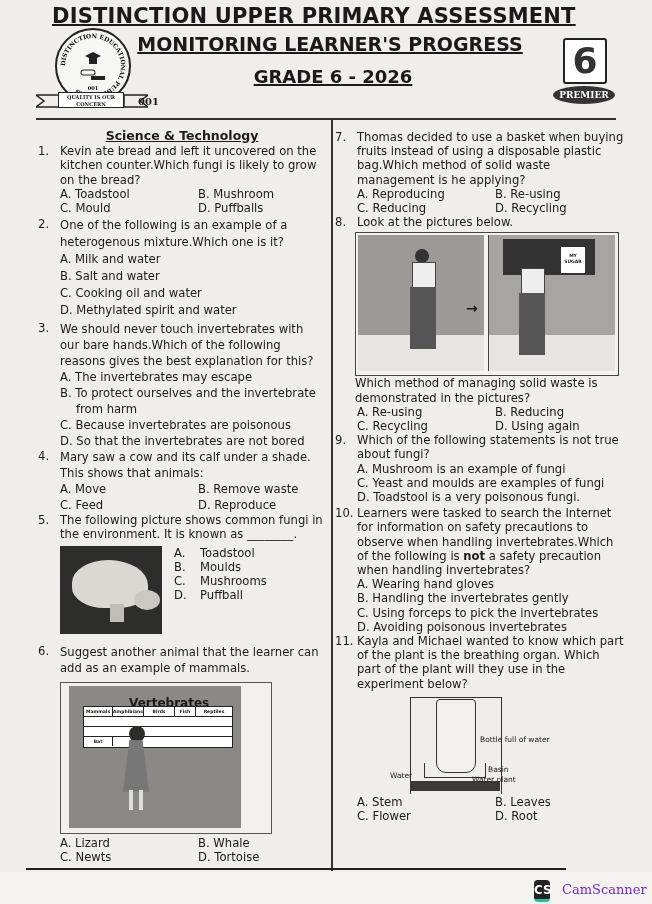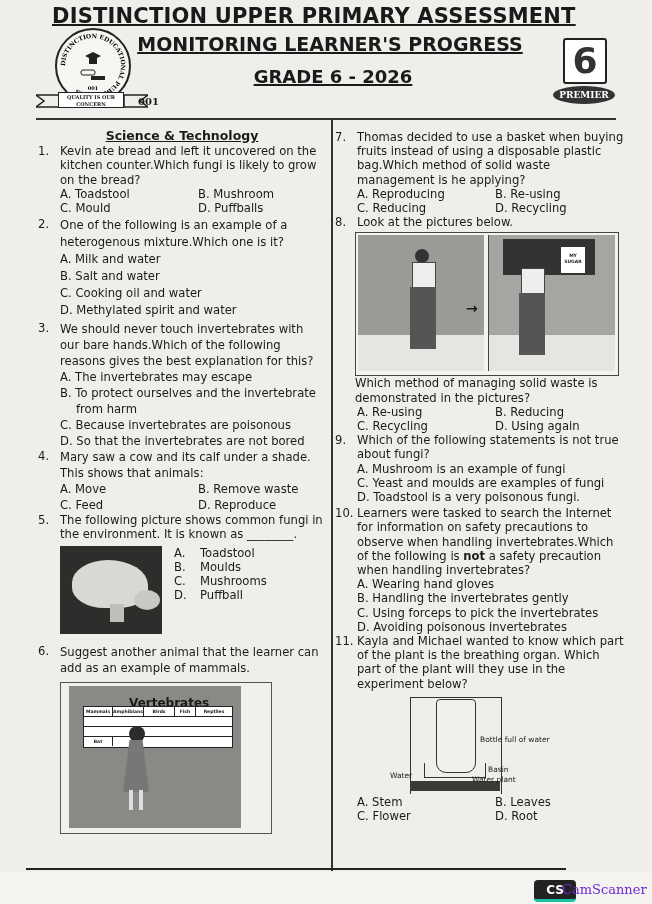--- a/index.html
+++ b/index.html
@@ -67,21 +67,21 @@
   .person { position:absolute; width:26px; height:110px; }
   .person .hd { position:absolute; left:5px; top:0; width:14px; height:14px; border-radius:50%; background:#333; }
   .person .top { position:absolute; left:2px; top:13px; width:22px; height:26px; background:#eee; border:1px solid #444; }
   .person .skirt { position:absolute; left:0; top:38px; width:26px; height:62px; background:#555; }
   .q11-fig { margin:6px 0 0 55px; width:180px; height:98px; position:relative; }
   .q11-frame { position:absolute; left:20px; top:0; width:90px; height:96px; border:1px solid #333; border-bottom:none; }
   .q11-bottle { position:absolute; left:46px; top:2px; width:38px; height:72px; border:1px solid #333; border-radius:4px 4px 10px 10px; background:#f1f0ec; }
   .q11-basin { position:absolute; left:34px; top:66px; width:60px; height:14px; border:1.5px solid #333; border-top:none; }
   .q11-ground { position:absolute; left:20px; top:84px; width:90px; height:10px; background:#3a3a38; }
   .q11-lab { position:absolute; font-size:7.5px; white-space:nowrap; }
-  .cs-logo { position:absolute; left:534px; top:880px; width:42px; height:22px; background:#222; border-radius:4px; color:#fff;
+  .cs-logo { position:absolute; left:534px; top:880px; width:16px; height:22px; background:#222; border-radius:4px; color:#fff;
              font-weight:bold; font-size:12px; line-height:20px; text-align:center; border-bottom:3px solid #19c3a0; box-sizing:border-box; }
   .cs-text { position:absolute; left:562px; top:882px; font-family:"DejaVu Serif", serif; font-size:13px; color:#6d28d9; }
   b.em { font-weight:bold; }
   .mt2 { margin-top:2px; }
 </style>
 </head>
 <body>
 
 <div class="page">
 
@@ -226,20 +226,26 @@
                 <div class="cell" style="width:28px;background:#fff">Bat</div>
               </div>
           </div>
           <div class="girl">
             <div class="head"></div>
               <div class="dress"></div>
               <div class="legs"></div>
           </div>
         </div>
       </div>
+      <div class="opts2" style="margin-top:2px">
+        <span>A. Lizard</span>
+        <span>B. Whale</span>
+        <span>C. Newts</span>
+        <span>D. Tortoise</span>
+      </div>
     </div>
   </div>
 
   <div class="col col-right">
 
     <div style="margin-top:1px">
       <div class="q">
           <span class="num">7.</span>
         <span class="text">Thomas decided to use a basket when buying fruits instead of using a disposable plastic bag.Which method of solid waste management is he applying?</span>
         </div>

